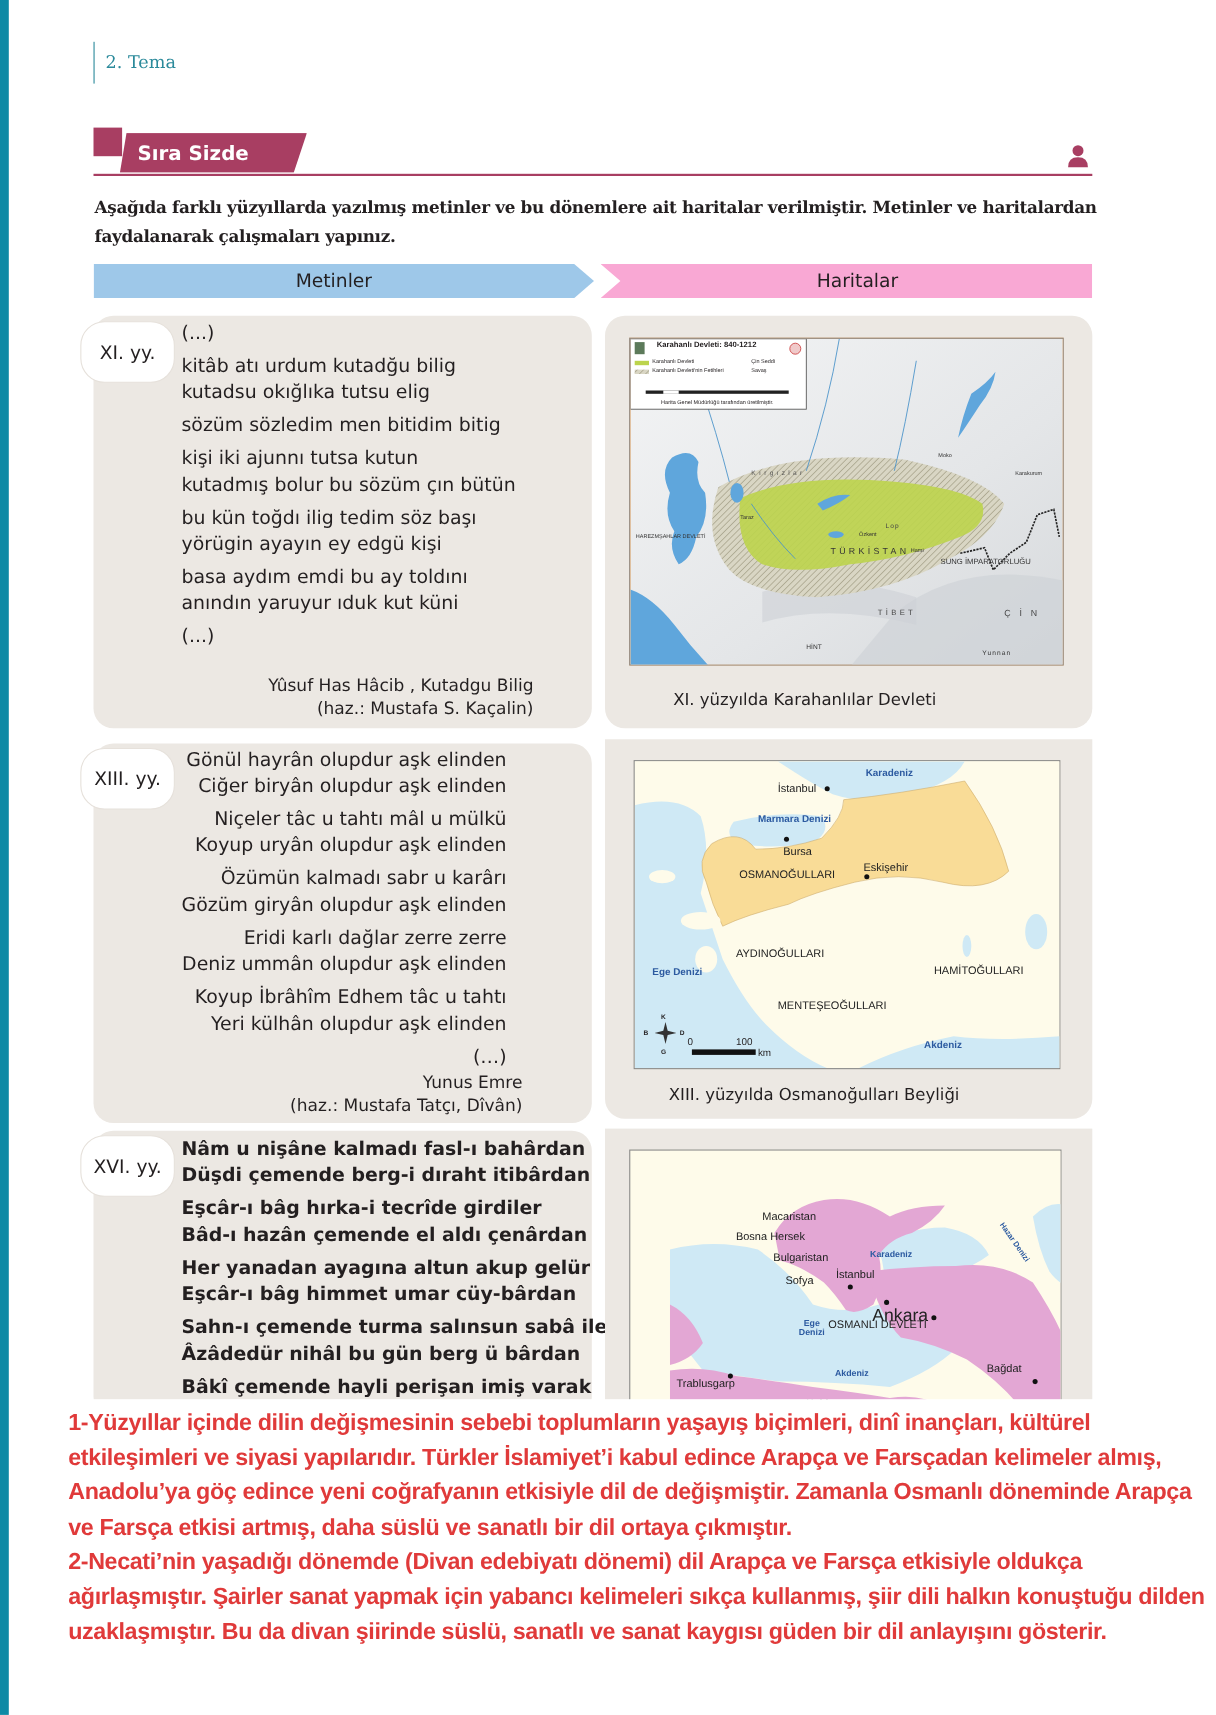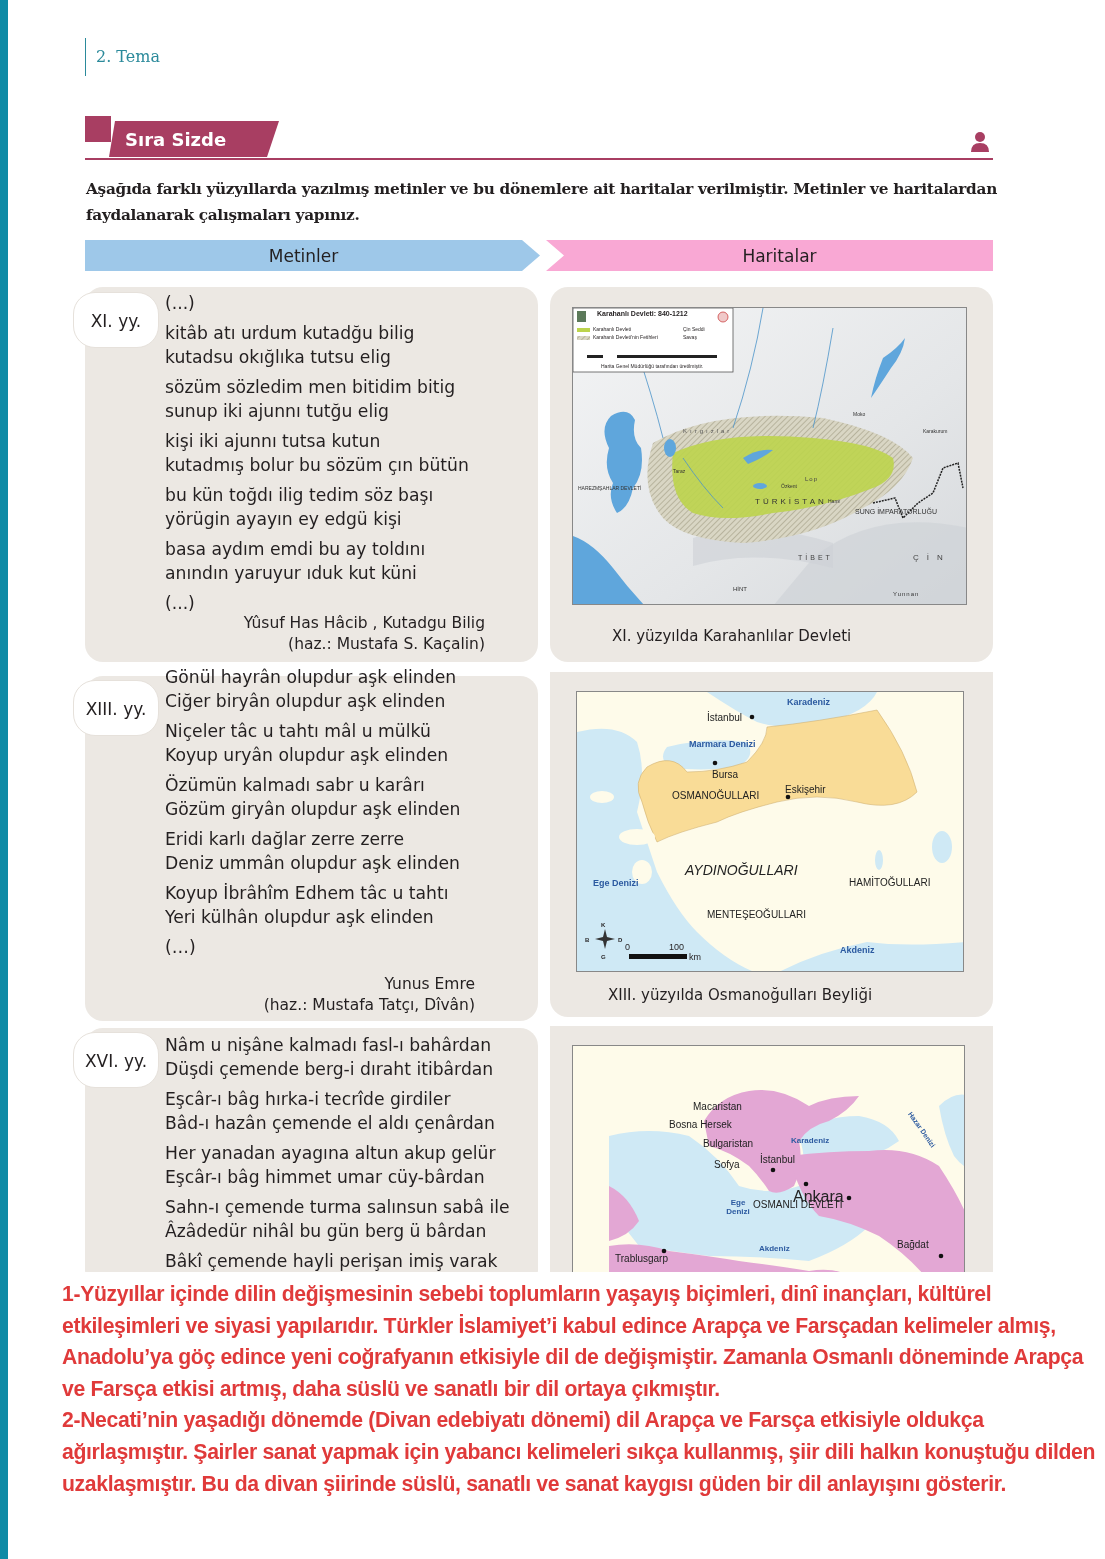--- a/index.html
+++ b/index.html
@@ -82,21 +82,20 @@
 <div class="verse" style="top:291px;" id="poem0">
     <div class="stanza">
       <span class="line">(...)</span>
     </div>
     <div class="stanza">
       <span class="line">kitâb atı urdum kutadğu bilig</span>
       <span class="line">kutadsu okığlıka tutsu elig</span>
     </div>
     <div class="stanza">
       <span class="line">sözüm sözledim men bitidim bitig</span>
-      <span class="line">sunup iki ajunnı tutğu elig</span>
     </div>
     <div class="stanza">
       <span class="line">kişi iki ajunnı tutsa kutun</span>
       <span class="line">kutadmış bolur bu sözüm çın bütün</span>
     </div>
     <div class="stanza">
       <span class="line">bu kün toğdı ilig tedim söz başı</span>
       <span class="line">yörügin ayayın ey edgü kişi</span>
     </div>
     <div class="stanza">
@@ -173,21 +172,21 @@
   <div class="map-label" style="left:255px;top:190px;font-size:5px;color:#333;">Hami</div>
   <div class="map-label" style="left:208px;top:175px;font-size:5px;color:#333;">Özkent</div>
   <div class="map-label" style="left:350px;top:120px;font-size:5px;color:#333;">Karakurum</div>
   <div class="map-label" style="left:280px;top:103px;font-size:5px;color:#333;">Moko</div>
   <div class="map-label" style="left:5px;top:177px;font-size:5px;color:#333;">HAREZMŞAHLAR DEVLETİ</div>
 </div>
 <div class="map-caption" style="left:580px;top:627px;">XI. yüzyılda Karahanlılar Devleti</div>
 
 <div class="card text" style="top:676px;height:345px;"></div>
 <div class="century" style="top:680px;width:86px;">XIII. yy.</div>
-<div class="verse" style="top:665px;" id="poem1">
+<div class="verse" style="top:679px;text-align:right;" id="poem1">
     <div class="stanza">
       <span class="line">Gönül hayrân olupdur aşk elinden</span>
       <span class="line">Ciğer biryân olupdur aşk elinden</span>
     </div>
     <div class="stanza">
       <span class="line">Niçeler tâc u tahtı mâl u mülkü</span>
       <span class="line">Koyup uryân olupdur aşk elinden</span>
     </div>
     <div class="stanza">
       <span class="line">Özümün kalmadı sabr u karârı</span>
@@ -240,38 +239,38 @@
     <circle cx="175" cy="25" r="2.3" fill="#111"></circle>
     <circle cx="138" cy="71" r="2.3" fill="#111"></circle>
     <circle cx="211" cy="105" r="2.3" fill="#111"></circle>
   </svg>
   <div class="map-label" style="left:210px;top:5px;font-size:9px;color:#2c5aa0;font-weight:bold;">Karadeniz</div>
   <div class="map-label" style="left:130px;top:20px;font-size:10px;color:#222;">İstanbul</div>
   <div class="map-label" style="left:112px;top:47px;font-size:9px;color:#2c5aa0;font-weight:bold;">Marmara Denizi</div>
   <div class="map-label" style="left:135px;top:77px;font-size:10px;color:#222;">Bursa</div>
   <div class="map-label" style="left:95px;top:98px;font-size:10px;color:#222;">OSMANOĞULLARI</div>
   <div class="map-label" style="left:208px;top:92px;font-size:10px;color:#222;">Eskişehir</div>
-  <div class="map-label" style="left:108px;top:170px;font-size:14px;color:#222;font-style:italic;">AYDINOĞULLARI</div>
+  <div class="map-label" style="left:92px;top:170px;font-size:10px;color:#222;">AYDINOĞULLARI</div>
   <div class="map-label" style="left:272px;top:185px;font-size:10px;color:#222;">HAMİTOĞULLARI</div>
   <div class="map-label" style="left:16px;top:186px;font-size:9px;color:#2c5aa0;font-weight:bold;">Ege Denizi</div>
   <div class="map-label" style="left:130px;top:217px;font-size:10px;color:#222;">MENTEŞEOĞULLARI</div>
   <div class="map-label" style="left:263px;top:253px;font-size:9px;color:#2c5aa0;font-weight:bold;">Akdeniz</div>
   <div class="map-label" style="left:24px;top:230px;font-size:6px;font-weight:bold;">K</div>
   <div class="map-label" style="left:8px;top:245px;font-size:6px;font-weight:bold;">B</div>
   <div class="map-label" style="left:41px;top:245px;font-size:6px;font-weight:bold;">D</div>
   <div class="map-label" style="left:24px;top:262px;font-size:6px;font-weight:bold;">G</div>
   <div class="map-label" style="left:48px;top:250px;font-size:9px;">0</div>
   <div class="map-label" style="left:92px;top:250px;font-size:9px;">100</div>
   <div class="map-label" style="left:112px;top:260px;font-size:9px;">km</div>
 </div>
 <div class="map-caption" style="left:576px;top:986px;">XIII. yüzyılda Osmanoğulları Beyliği</div>
 
 <div class="card text" style="top:1028px;height:260px;"></div>
 <div class="century" style="top:1032px;width:86px;">XVI. yy.</div>
-<div class="verse" style="top:1033px;" id="poem2">
+<div class="verse" style="top:1033px;font-weight:bold;" id="poem2">
     <div class="stanza">
       <span class="line">Nâm u nişâne kalmadı fasl-ı bahârdan</span>
       <span class="line">Düşdi çemende berg-i dıraht itibârdan</span>
     </div>
     <div class="stanza">
       <span class="line">Eşcâr-ı bâg hırka-i tecrîde girdiler</span>
       <span class="line">Bâd-ı hazân çemende el aldı çenârdan</span>
     </div>
     <div class="stanza">
       <span class="line">Her yanadan ayagına altun akup gelür</span>

